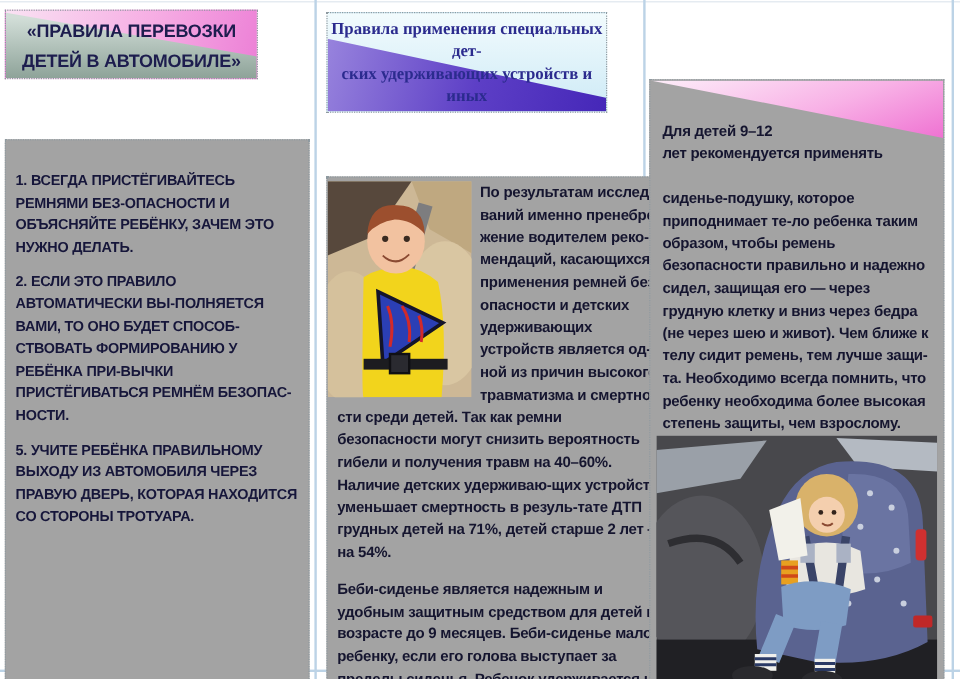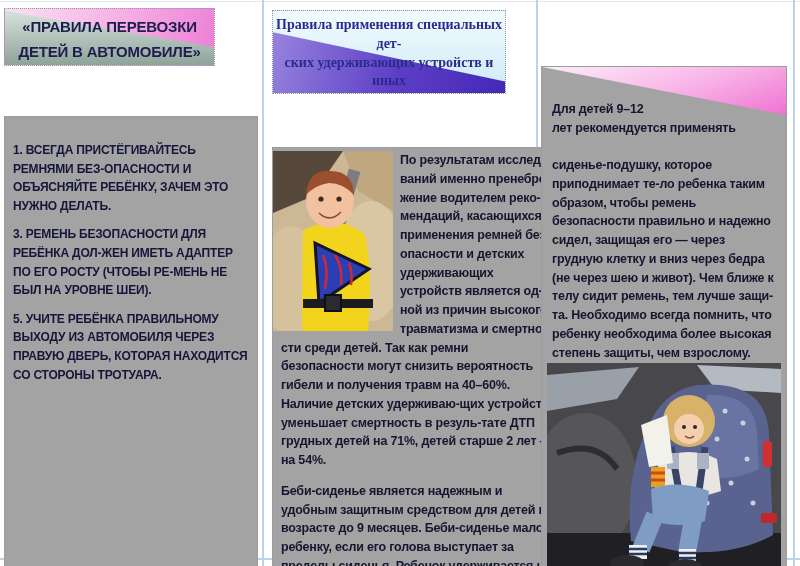--- a/index.html
+++ b/index.html
@@ -89,21 +89,21 @@
 <div class="hline" style="top:558px"></div>
 
 <div class="abs box left-header">
   <div class="tri-gray"></div>
   <div class="left-header-text">«ПРАВИЛА ПЕРЕВОЗКИ
 ДЕТЕЙ В АВТОМОБИЛЕ»</div>
 </div>
 
 <div class="abs box yellow left-body">
   <div class="rule-item">1.  ВСЕГДА ПРИСТЁГИВАЙТЕСЬ РЕМНЯМИ БЕЗ-ОПАСНОСТИ И ОБЪЯСНЯЙТЕ РЕБЁНКУ, ЗАЧЕМ ЭТО НУЖНО ДЕЛАТЬ.</div>
-  <div class="rule-item">3. РЕМЕНЬ БЕЗОПАСНОСТИ ДЛЯ РЕБЁНКА ДОЛ-ЖЕН ИМЕТЬ АДАПТЕР ПО ЕГО РОСТУ (ЧТОБЫ РЕ-МЕНЬ НЕ БЫЛ НА УРОВНЕ ШЕИ).</div>
+  <div class="rule-item">2. ЕСЛИ ЭТО ПРАВИЛО АВТОМАТИЧЕСКИ ВЫ-ПОЛНЯЕТСЯ ВАМИ, ТО ОНО БУДЕТ СПОСОБ-СТВОВАТЬ ФОРМИРОВАНИЮ У РЕБЁНКА ПРИ-ВЫЧКИ ПРИСТЁГИВАТЬСЯ РЕМНЁМ БЕЗОПАС-НОСТИ.</div>
   <div class="rule-item">5. УЧИТЕ РЕБЁНКА ПРАВИЛЬНОМУ ВЫХОДУ ИЗ АВТОМОБИЛЯ ЧЕРЕЗ ПРАВУЮ ДВЕРЬ, КОТОРАЯ НАХОДИТСЯ СО СТОРОНЫ ТРОТУАРА.</div>
 </div>
 
 <div class="abs box mid-header">
   <div class="tri-purple"></div>
   <div class="mid-header-text">Правила применения специальных дет-
 ских удерживающих устройств и иных
 средств, обеспечивающих безопасность
 при перевозке детей</div>
 </div>

